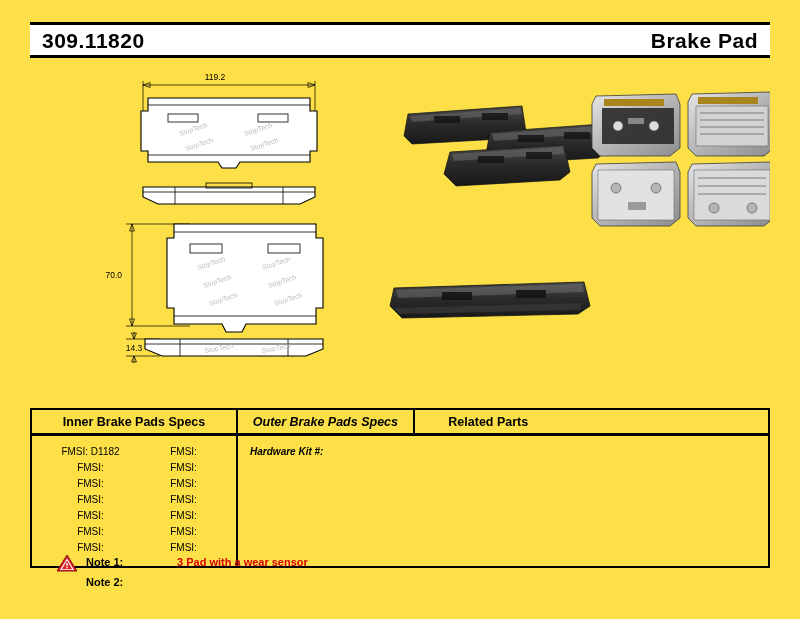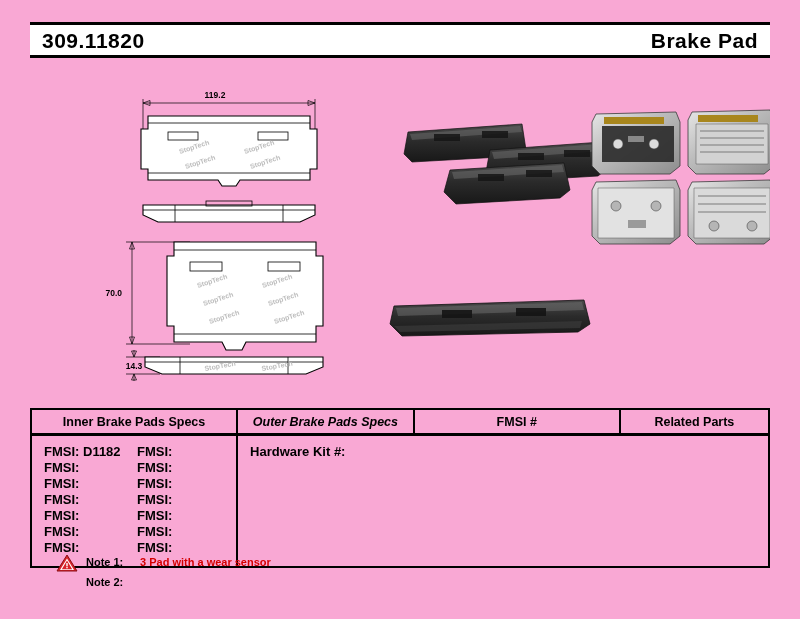--- a/index.html
+++ b/index.html
@@ -11,21 +11,21 @@
     width: 800px; height: 619px;
     font-family: "Liberation Sans", sans-serif;
     color: #000;
     position: relative;
     overflow: hidden;
   }
   .sheet {
     position: absolute;
     left: 0; top: 0;
     width: 800px; height: 619px;
-    background: #f9a8d4;
+    background: #fde047;
   }
 
   
   .header {
     position: absolute;
     left: 30px; top: 22px;
     width: 740px; height: 36px;
     border-top: 3px solid #000;
     border-bottom: 3px solid #000;
     background: #fff;
@@ -41,22 +41,22 @@
     position: absolute;
     right: 12px; top: 4px;
     font-size: 21px;
     font-weight: bold;
     letter-spacing: 0.5px;
   }
 
   
   .drawings {
     position: absolute;
-    left: 30px; top: 74px;
-    width: 740px; height: 330px; font-weight: bold;
+    left: 30px; top: 56px;
+    width: 740px; height: 330px;
   }
 
   
   .pad-face {
     fill: #ffffff;
     stroke: #000000;
     stroke-width: 1.1;
   }
   .pad-line { stroke: #000; stroke-width: 0.8; fill: none; }
   .dim-line { stroke: #000; stroke-width: 0.7; fill: none; }
@@ -110,45 +110,48 @@
 
   .row-right {
     text-align: right;
     font-size: 10.5px;
     font-weight: bold;
     line-height: 16px;
     padding-right: 34%;
   }
   .fmsi-grid {
     display: flex;
-    font-size: 13px;
-    font-weight: bold;
+    font-size: 10px;
+    font-weight: normal;
     line-height: 16px;
     padding-left: 6px;
+    text-align: center;
   }
   .fmsi-col { width: 50%; }
   .related {
-    font-size: 13px;
+    font-size: 10px;
     font-weight: bold;
     line-height: 16px;
     padding-left: 6px;
+    font-style: italic;
   }
 
   
   .notes {
     position: absolute;
     left: 56px; top: 552px;
     width: 500px;
   }
   .note-row {
     display: flex;
     align-items: center;
     height: 20px;
     font-size: 11px;
     font-weight: bold;
+    gap: 37px;
   }
   .note-label { width: 54px; }
   .note-value { color: #d40000; font-weight: bold; }
   .warn-icon {
     position: absolute;
     left: 0px; top: 2px;
     width: 22px; height: 18px;
   }
   .note-block { position: relative; padding-left: 30px; }
 </style>
@@ -353,21 +356,20 @@
         <rect x="486" y="234" width="30" height="8" fill="#141414" opacity="0.9"></rect>
         <path fill="#3a3a3a" d="M364 252 L552 247 L550 254 L370 258 Z" opacity="0.7"></path>
       </g>
     </svg>
   </div>
 
   <div class="spec-table">
     <div class="spec-head">
       <div class="col c1">Inner Brake Pads Specs</div>
       <div class="col c2">Outer Brake Pads Specs</div>
-      <div class="col c3">FMSI #</div>
       <div class="col c4">Related Parts</div>
     </div>
     <div class="spec-body">
       <div class="col c3">
         <div class="fmsi-grid">
           <div class="fmsi-col">
             <div>FMSI:  D1182</div>
             <div>FMSI:</div>
             <div>FMSI:</div>
             <div>FMSI:</div>

